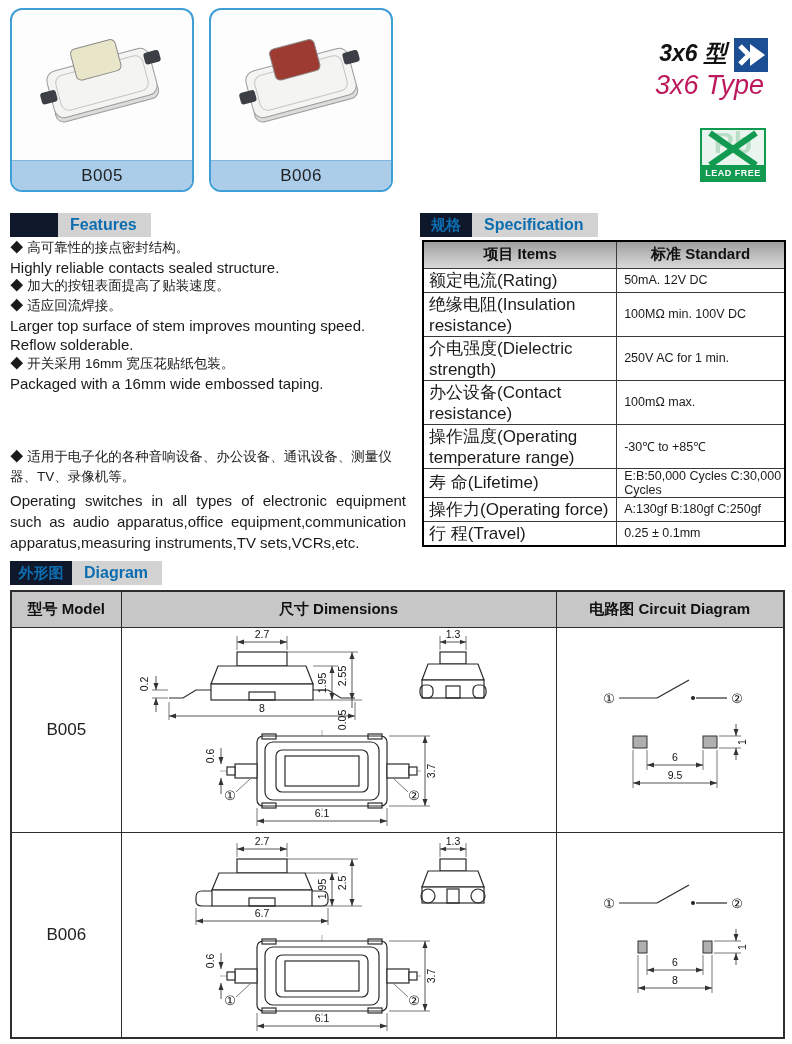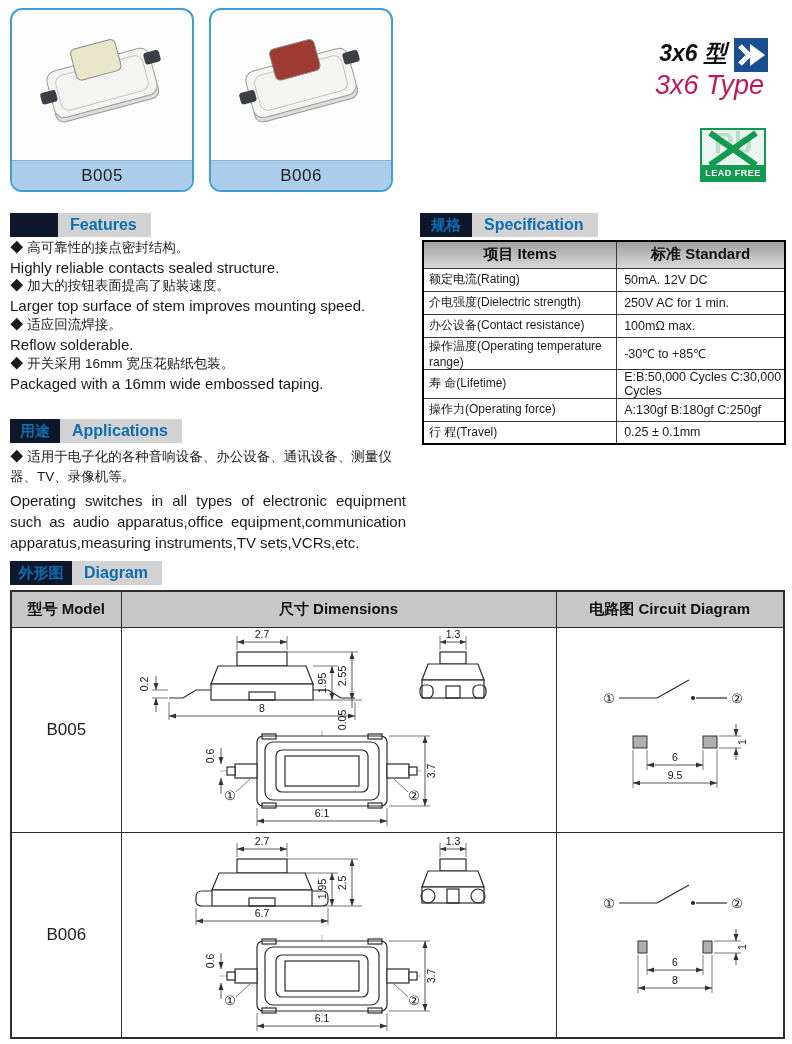--- a/index.html
+++ b/index.html
@@ -47,21 +47,21 @@
   .apps-zh { font-size:13.5px; line-height:20px; margin-bottom:3px; }
   .apps-en { font-size:15px; line-height:21px; text-align:justify; }
 
   
   .spec-table { position:absolute; left:422px; top:240px; width:364px; border-collapse:collapse;
                 table-layout:fixed; }
   .spec-table th, .spec-table td { border:1px solid #3a3a3a; }
   .spec-table { border:2px solid #000000; }
   .spec-table th { height:27px; background:linear-gradient(180deg,#9f9f9f,#d9d9d9);
                    font-size:15px; font-weight:bold; color:#111; }
-  .spec-table td { height:23px; font-size:12px; padding-left:5px; vertical-align:middle; }
+  .spec-table td { height:23px; font-size:17px; padding-left:5px; vertical-align:middle; }
   .spec-table td.std { font-size:12.5px; padding-left:7px; }
   .col-item { width:53.5%; } .col-std { width:46.5%; }
 
   
   .diag-table { position:absolute; left:10px; top:590px; width:773px; border-collapse:collapse;
                 table-layout:fixed; }
   .diag-table, .diag-table th, .diag-table td { border:1.5px solid #2e2e2e; }
   .diag-table { border-width:2px; }
   .diag-table th { height:36px; background:#c7c7c7; font-size:15px; font-weight:bold; color:#111; }
   .diag-table td { padding:0; vertical-align:middle;margin-top:12px; }
@@ -136,31 +136,27 @@
   </div>
 
   <div class="sec-header" style="left:10px; top:213px">
     <div class="cnbox" style="width:48px"></div>
     <div class="enbox">Features</div>
   </div>
   <div class="features-body">
     <div class="feat-line zh">◆ 高可靠性的接点密封结构。</div>
     <div class="feat-line en">Highly reliable contacts sealed structure.</div>
     <div class="feat-line zh">◆ 加大的按钮表面提高了贴装速度。</div>
+    <div class="feat-line zh">◆ 适应回流焊接。</div>
     <div class="feat-line en">Larger top surface of stem improves mounting speed.</div>
-    <div class="feat-line zh">◆ 适应回流焊接。</div>
     <div class="feat-line en">Reflow solderable.</div>
     <div class="feat-line zh">◆ 开关采用 16mm 宽压花贴纸包装。</div>
     <div class="feat-line en">Packaged with a 16mm wide embossed taping.</div>
   </div>
 
-  <div class="sec-header" style="left:10px; top:419px">
-    <div class="cnbox" style="width:50px">用途</div>
-    <div class="enbox">Applications</div>
-  </div>
   <div class="apps-body">
     <div class="apps-zh">◆ 适用于电子化的各种音响设备、办公设备、通讯设备、测量仪器、TV、录像机等。</div>
     <div class="apps-en">Operating switches in all types of electronic equipment such as audio apparatus,office equipment,communication apparatus,measuring instruments,TV sets,VCRs,etc.</div>
   </div>
 
   <div class="sec-header" style="left:420px; top:213px">
     <div class="cnbox" style="width:52px">规格</div>
     <div class="enbox">Specification</div>
   </div>
   <table class="spec-table">
@@ -169,20 +165,24 @@
         <col class="col-std">
       </colgroup>
     <tbody>
         <tr>
       <th>项目 Items</th>
       <th>标准 Standard</th>
     </tr>
     <tr>
           <td>额定电流(Rating)</td>
           <td class="std">50mA. 12V DC</td>
+        </tr>
+    <tr>
+          <td>绝缘电阻(Insulation resistance)</td>
+          <td class="std">100MΩ min. 100V DC</td>
         </tr>
     <tr>
           <td>介电强度(Dielectric strength)</td>
           <td class="std">250V AC for 1 min.</td>
         </tr>
     <tr>
           <td>办公设备(Contact resistance)</td>
           <td class="std">100mΩ max.</td>
         </tr>
     <tr>

